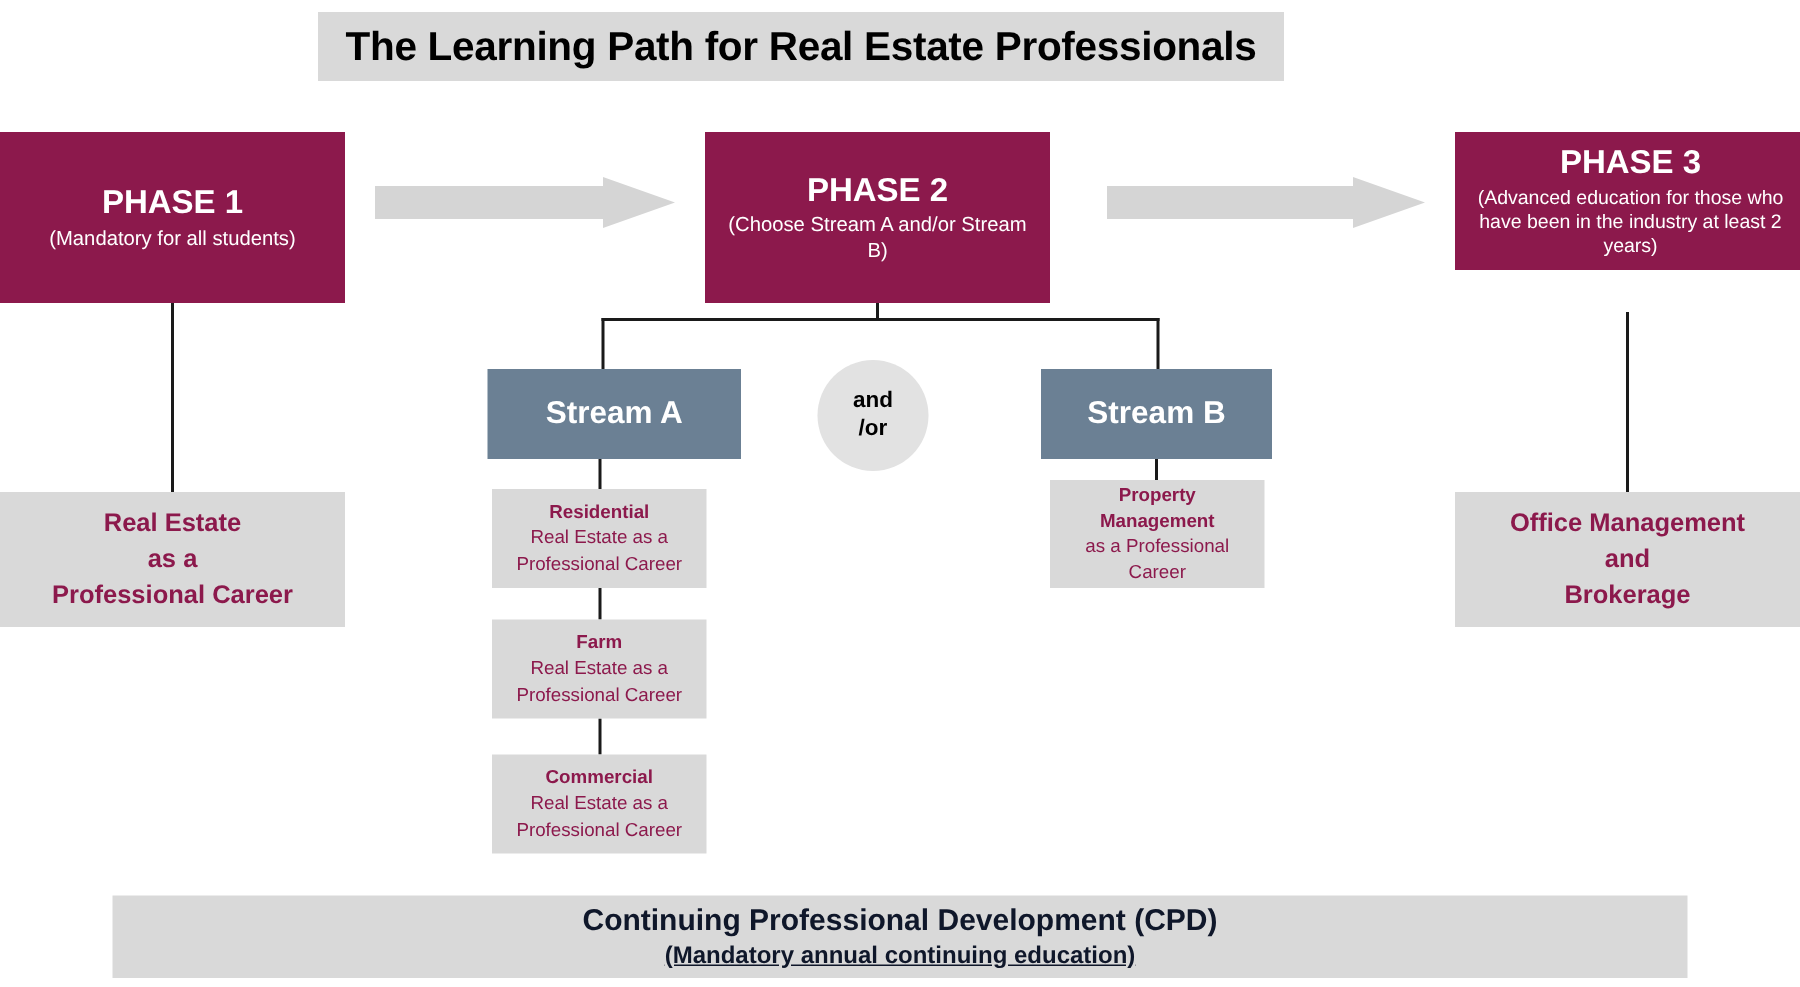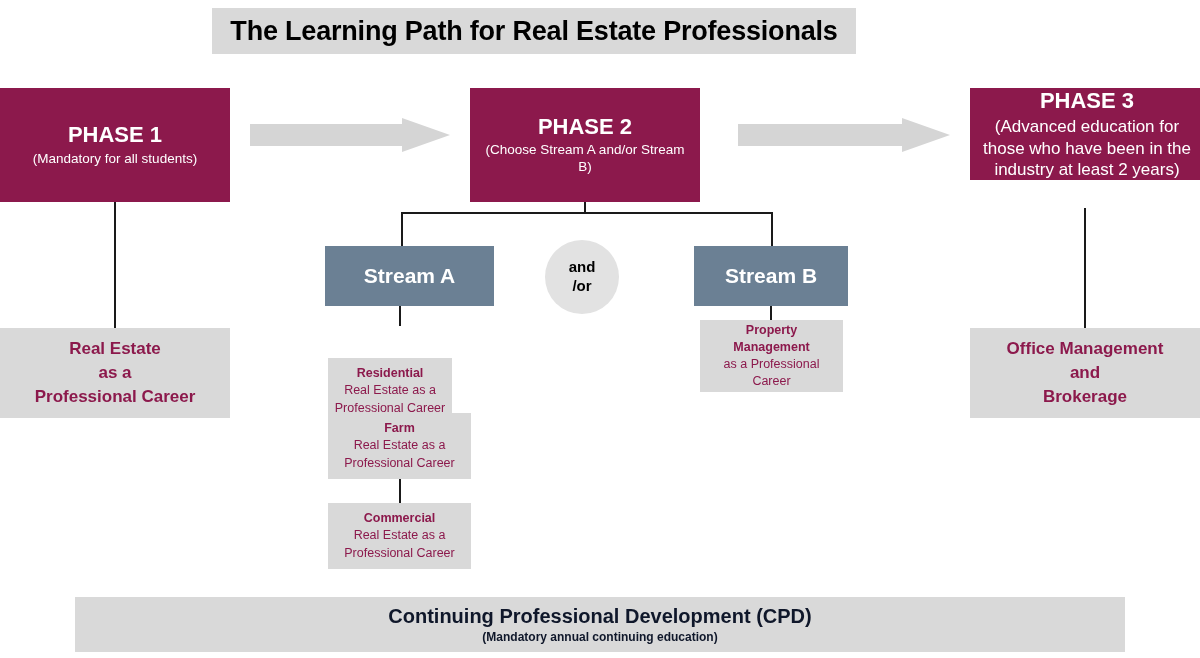--- a/index.html
+++ b/index.html
@@ -50,21 +50,21 @@
     margin-bottom: 3px;
   }
   .phase .phase-sub {
     font-size: 13.5px;
     font-weight: normal;
     line-height: 1.25;
   }
   #phase1 { left: 0px;   top: 88px; width: 230px; height: 114px; }
   #phase2 { left: 470px; top: 88px; width: 230px; height: 114px; text-align: center; }
   #phase3 { left: 970px; top: 88px; width: 230px; height: 92px; padding-left: 12px; }
-  #phase3 .phase-sub { font-size: 17px; }
+  #phase3 .phase-sub { font-size: 13px; }
 
   
   .stream {
     background: #6b8094;
     color: #ffffff;
     display: flex; align-items: center; justify-content: center;
     font-size: 21px;
     font-weight: bold;
     text-align: center;
   }
@@ -98,37 +98,37 @@
   .gbox .b { font-weight: bold; }
   .gbox .n { font-weight: normal; }
 
   
   .gbox-big { font-size: 17px; font-weight: bold; line-height: 1.42; text-align: right; }
   #career-left  { left: 0px;   top: 328px; width: 230px; height: 90px; }
   #office-right { left: 970px; top: 328px; width: 230px; height: 90px; }
 
   
   .gbox-sub { font-size: 12.5px; line-height: 1.38; }
-  #residential { left: 328px; top: 326px; width: 124px; height: 66px; margin-top: 32px; }
+  #residential { left: 328px; top: 326px; width: 143px; height: 66px; }
   #farm        { left: 328px; top: 413px; width: 143px; height: 66px; }
   #commercial  { left: 328px; top: 503px; width: 143px; height: 66px; }
   #propmgmt    { left: 700px; top: 320px; width: 143px; height: 72px; }
 
   
   #cpd {
     left: 75px; top: 597px;
     width: 1050px; height: 55px;
     background: #d9d9d9;
     color: #0f172a;
     display: flex; flex-direction: column;
     align-items: center; justify-content: center;
     text-align: center;
   }
   #cpd .cpd-title { font-size: 20px; font-weight: bold; line-height: 1.2; }
-  #cpd .cpd-sub   { font-size: 12px; font-weight: bold; line-height: 1.2; margin-top: 2px; }
+  #cpd .cpd-sub   { font-size: 16px; font-weight: bold; line-height: 1.2; margin-top: 2px; text-decoration: underline; }
 
   
   .vline { background: #1a1a1a; width: 2px; }
   .hline { background: #1a1a1a; height: 2px; }
   .arrow-svg { display: block; }
 </style>
 </head>
 <body>
 
 <div id="canvas">

